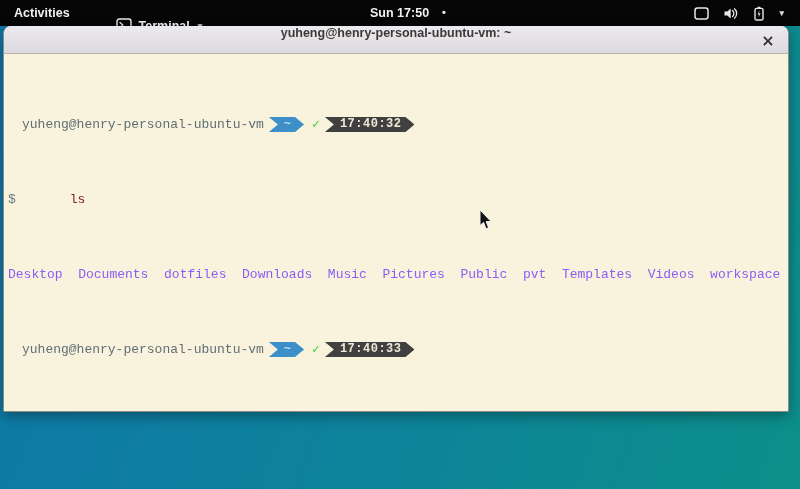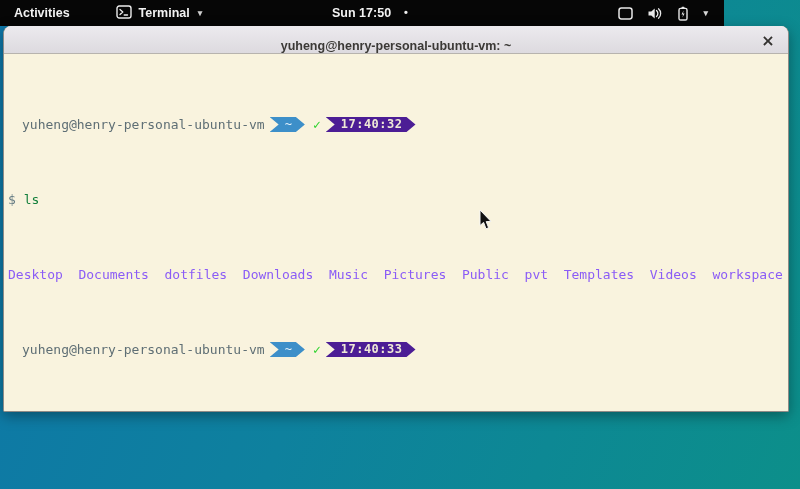--- a/index.html
+++ b/index.html
@@ -5,23 +5,23 @@
   * { margin:0; padding:0; box-sizing:border-box; }
   html,body { width:800px; height:489px; overflow:hidden; }
   body {
     font-family:"Liberation Sans", sans-serif;
     position:relative;
     background:linear-gradient(110deg,#0e76a8 0%,#0e819e 45%,#0c8f8a 100%);
   }
 
   
   .topbar {
-    position:absolute; top:0; left:0; width:724px; height:26px;
+    position:absolute; top:0; left:0; width:800px; height:26px;
     background:#060606; color:#f2f2f2;
-    display:flex; align-items:flex-end;
+    display:flex; align-items:flex-start;
     font-size:12.5px; font-weight:bold;
   }
   .activities { padding:0 14px; height:100%; display:flex; align-items:center; cursor:default; }
   .app-menu { display:flex; align-items:center; gap:7px; margin-left:26px; height:100%; padding:0 6px;margin-top:13px; }
   .app-menu .chev { font-size:9px; color:#cfcfcf; margin-left:1px; }
   .clock-wrap {
     position:absolute; left:16px; right:0; top:0; height:26px;
     display:flex; align-items:center; justify-content:center; gap:13px;
     pointer-events:none;
   }
@@ -37,55 +37,55 @@
     border-radius:8px 8px 2px 2px;
     box-shadow:0 4px 14px rgba(0,0,0,0.35);
     display:flex; flex-direction:column;
     overflow:hidden;
     background:#f9f3de;
   }
   .titlebar {
     height:28px; flex:0 0 28px;
     background:linear-gradient(#eceaee,#dddadf);
     border-bottom:1px solid #b7b3ae;
-    display:flex; align-items:flex-end; justify-content:center;
+    display:flex; align-items:flex-start; justify-content:center;
     position:relative;
     font-size:12.5px; font-weight:bold; color:#3b3936;
   }
   .close-btn {
     position:absolute; right:9px; top:3px;
     width:22px; height:22px; border:none; background:transparent;
     font-size:16px; font-weight:bold; color:#343230;
     display:flex; align-items:center; justify-content:center;
     cursor:default; font-family:"DejaVu Sans", sans-serif;
   }
   .term {
     flex:1; background:#f9f3de;
     font-family:"DejaVu Sans Mono", monospace;
     font-size:13px; line-height:15px;
     color:#5c6e74;
     padding:3px 2px 0 4px;
     white-space:pre;
   }
-  .term-line { height:15px; display:flex; align-items:flex-start; }
+  .term-line { height:15px; display:flex; align-items:flex-start;font-family:Liberation Mono, monospace; }
 
   
   .pl-host { color:#5f6f75; padding-left:14px; }
   .pl-seg {
     display:inline-flex; align-items:center; height:15px;
     padding:0 13px 0 15px; margin-left:5px;
     font-size:12px;
   }
   .pl-seg { clip-path:polygon(0 0, calc(100% - 9px) 0, 100% 50%, calc(100% - 9px) 100%, 0 100%, 9px 50%); }
   .pl-home { background:#3d8fc9; color:#e3f1fb; }
   .pl-check { color:#2fd32f; font-weight:bold; margin-left:8px; font-size:13px; }
-  .pl-time { background:#4c1d95; color:#efe9d6; font-weight:bold; letter-spacing:0.5px; }
+  .pl-time { background:#404040; color:#efe9d6; font-weight:bold; letter-spacing:0.5px; }
 
   .dollar { color:#657b83; }
-  .cmd { color:#15803d; }
+  .cmd { color:#7f1d1d;margin-left:46px; }
   .dirs { color:#8b5cf6; }
 
   
   .mouse { position:absolute; left:479px; top:210px; z-index:50; pointer-events:none; }
 </style>
 </head>
 <body>
 
 <div class="topbar">
   <div class="activities">

